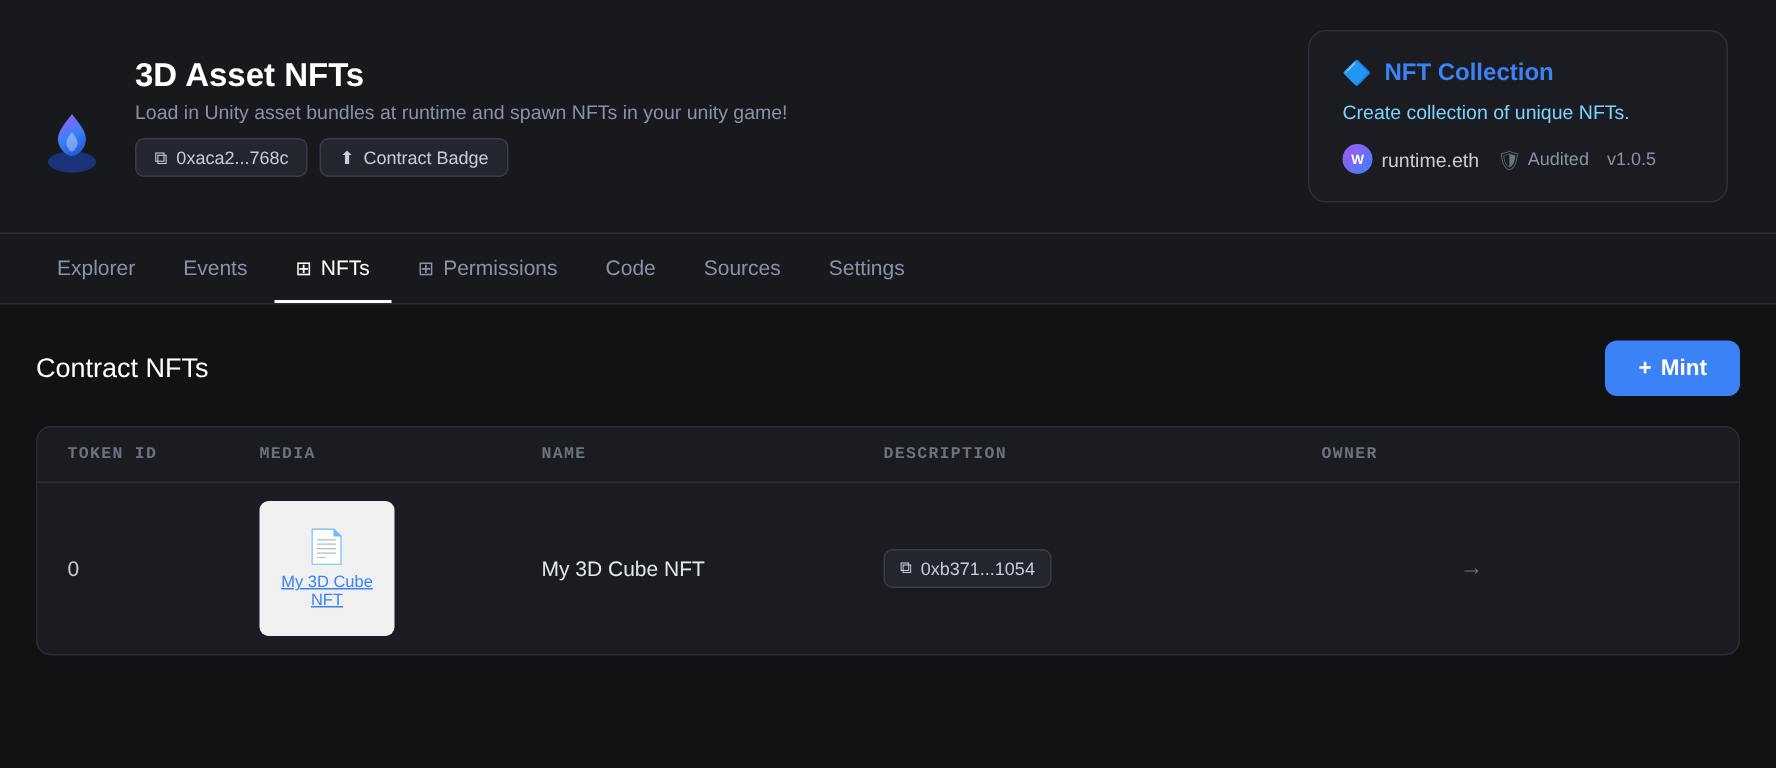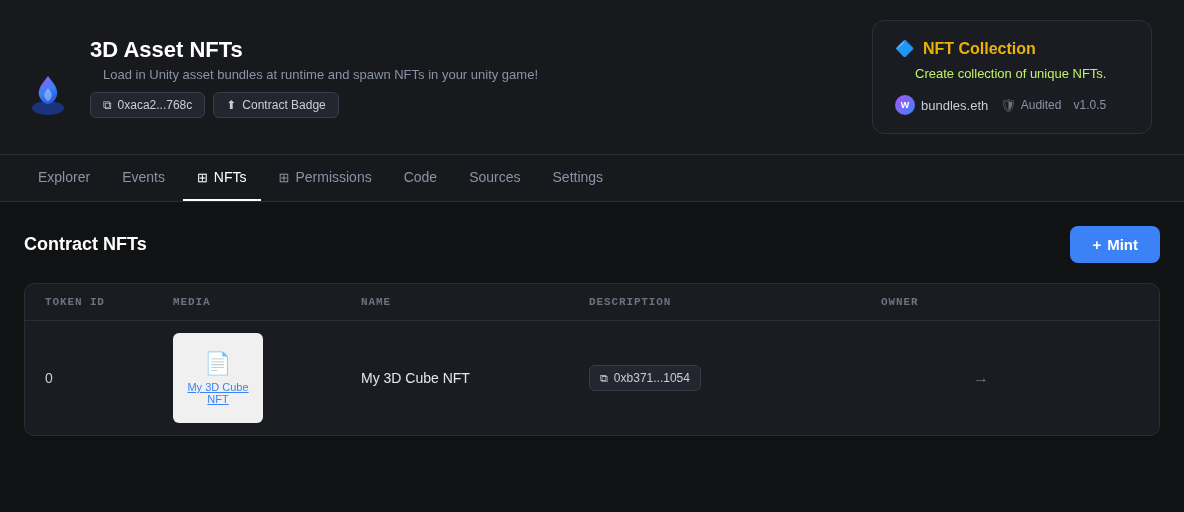--- a/index.html
+++ b/index.html
@@ -35,21 +35,20 @@
     .header-info h1 {
       font-size: 22px;
       font-weight: 700;
       color: #fff;
       margin-bottom: 4px;
     }
     .header-subtitle {
       font-size: 13px;
       color: #8a92a6;
       margin-bottom: 10px;
-      margin-left: 13px;
     }
     .header-badges {
       display: flex;
       gap: 8px;
     }
     .badge-btn {
       display: flex;
       align-items: center;
       gap: 6px;
       background: #23262f;
@@ -72,27 +71,26 @@
     }
     .card-title-row {
       display: flex;
       align-items: center;
       gap: 8px;
       margin-bottom: 8px;
     }
     .card-title {
       font-size: 16px;
       font-weight: 700;
-      color: #eab308;
+      color: #3b82f6;
     }
     .card-subtitle {
       font-size: 13px;
-      color: #bef264;
+      color: #7dd3fc;
       margin-bottom: 14px;
-      margin-left: 20px;
     }
     .card-footer {
       display: flex;
       align-items: center;
       gap: 12px;
     }
     .card-author {
       display: flex;
       align-items: center;
       gap: 6px;
@@ -151,21 +149,21 @@
       padding: 24px 24px;
     }
     .section-header {
       display: flex;
       align-items: center;
       justify-content: space-between;
       margin-bottom: 20px;
     }
     .section-title {
       font-size: 18px;
-      font-weight: 700;
+      font-weight: 400;
       color: #fff;
     }
     .mint-btn {
       display: flex;
       align-items: center;
       gap: 6px;
       background: #3b82f6;
       border: none;
       border-radius: 8px;
       padding: 10px 22px;
@@ -296,21 +294,21 @@
 
   <div class="nft-collection-card">
     <div class="card-title-row">
       <span style="font-size:16px;">🔷</span>
       <span class="card-title">NFT Collection</span>
     </div>
     <p class="card-subtitle">Create collection of unique NFTs.</p>
     <div class="card-footer">
       <div class="card-author">
         <div class="author-avatar">W</div>
-        <span>bundles.eth</span>
+        <span>runtime.eth</span>
       </div>
       <div class="audited-badge">
         <span class="shield-icon">🛡</span>
         <span>Audited</span>
       </div>
       <span class="version-tag">v1.0.5</span>
     </div>
   </div>
 </div>
 

